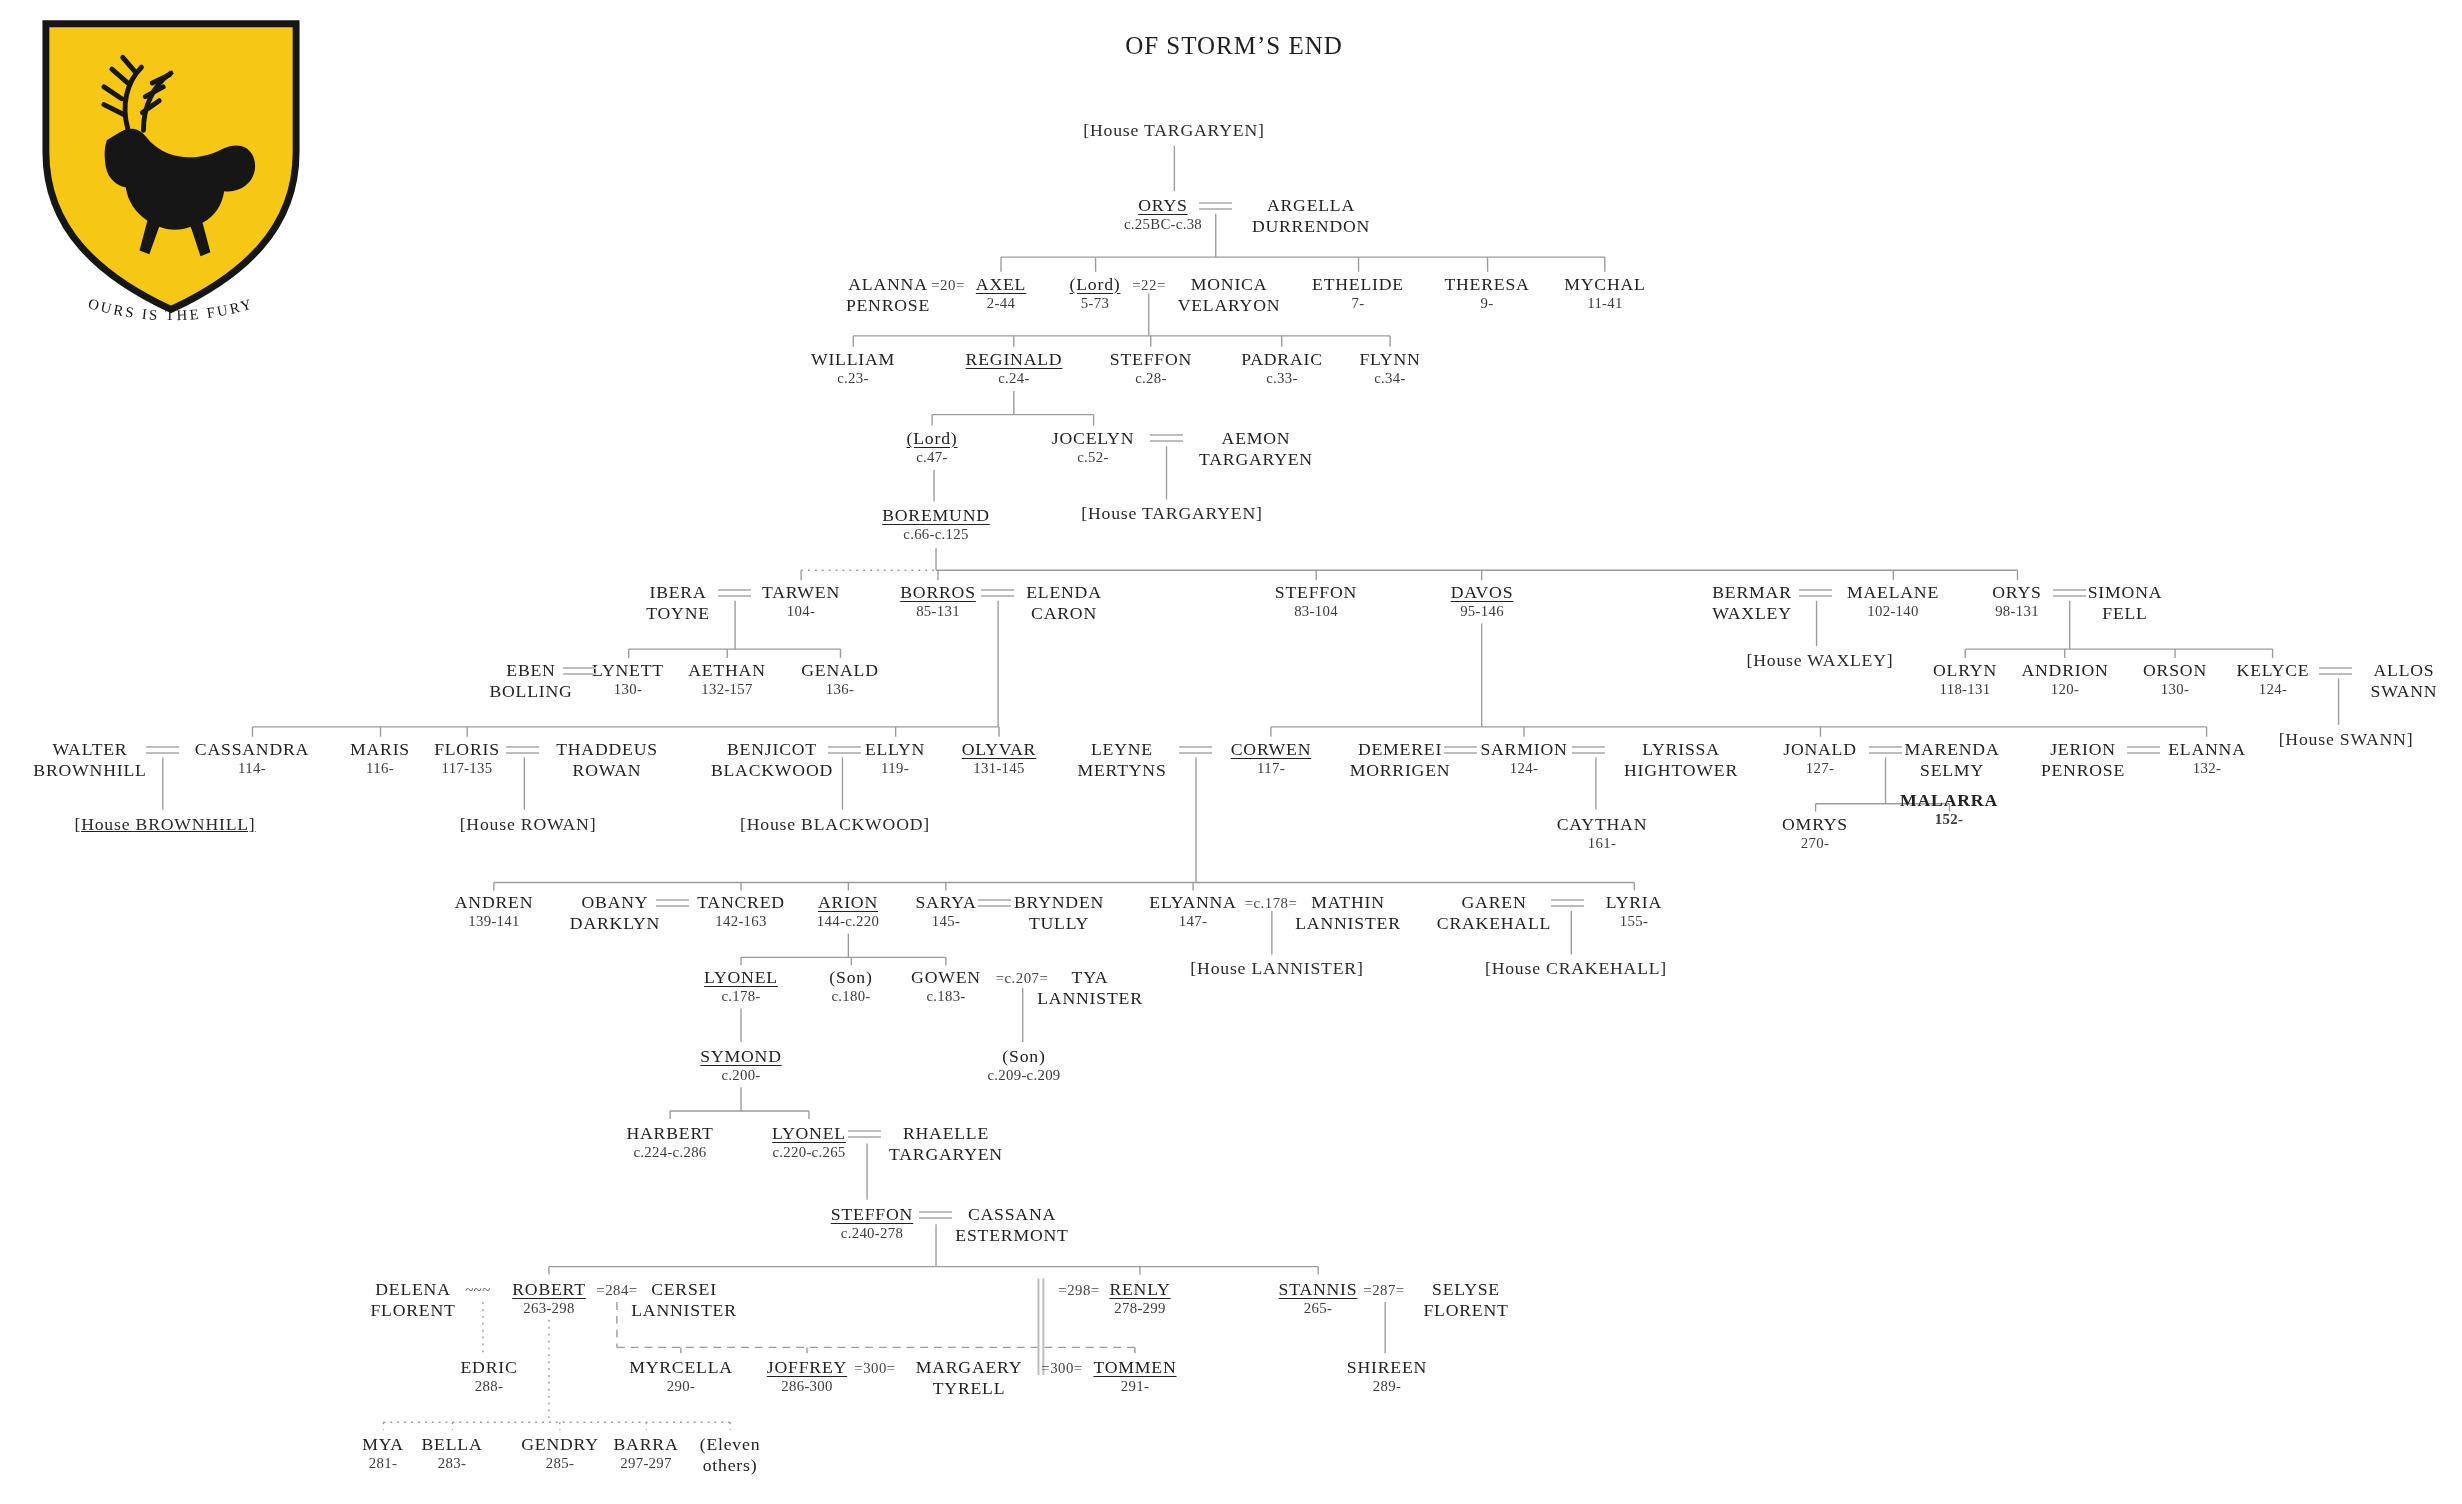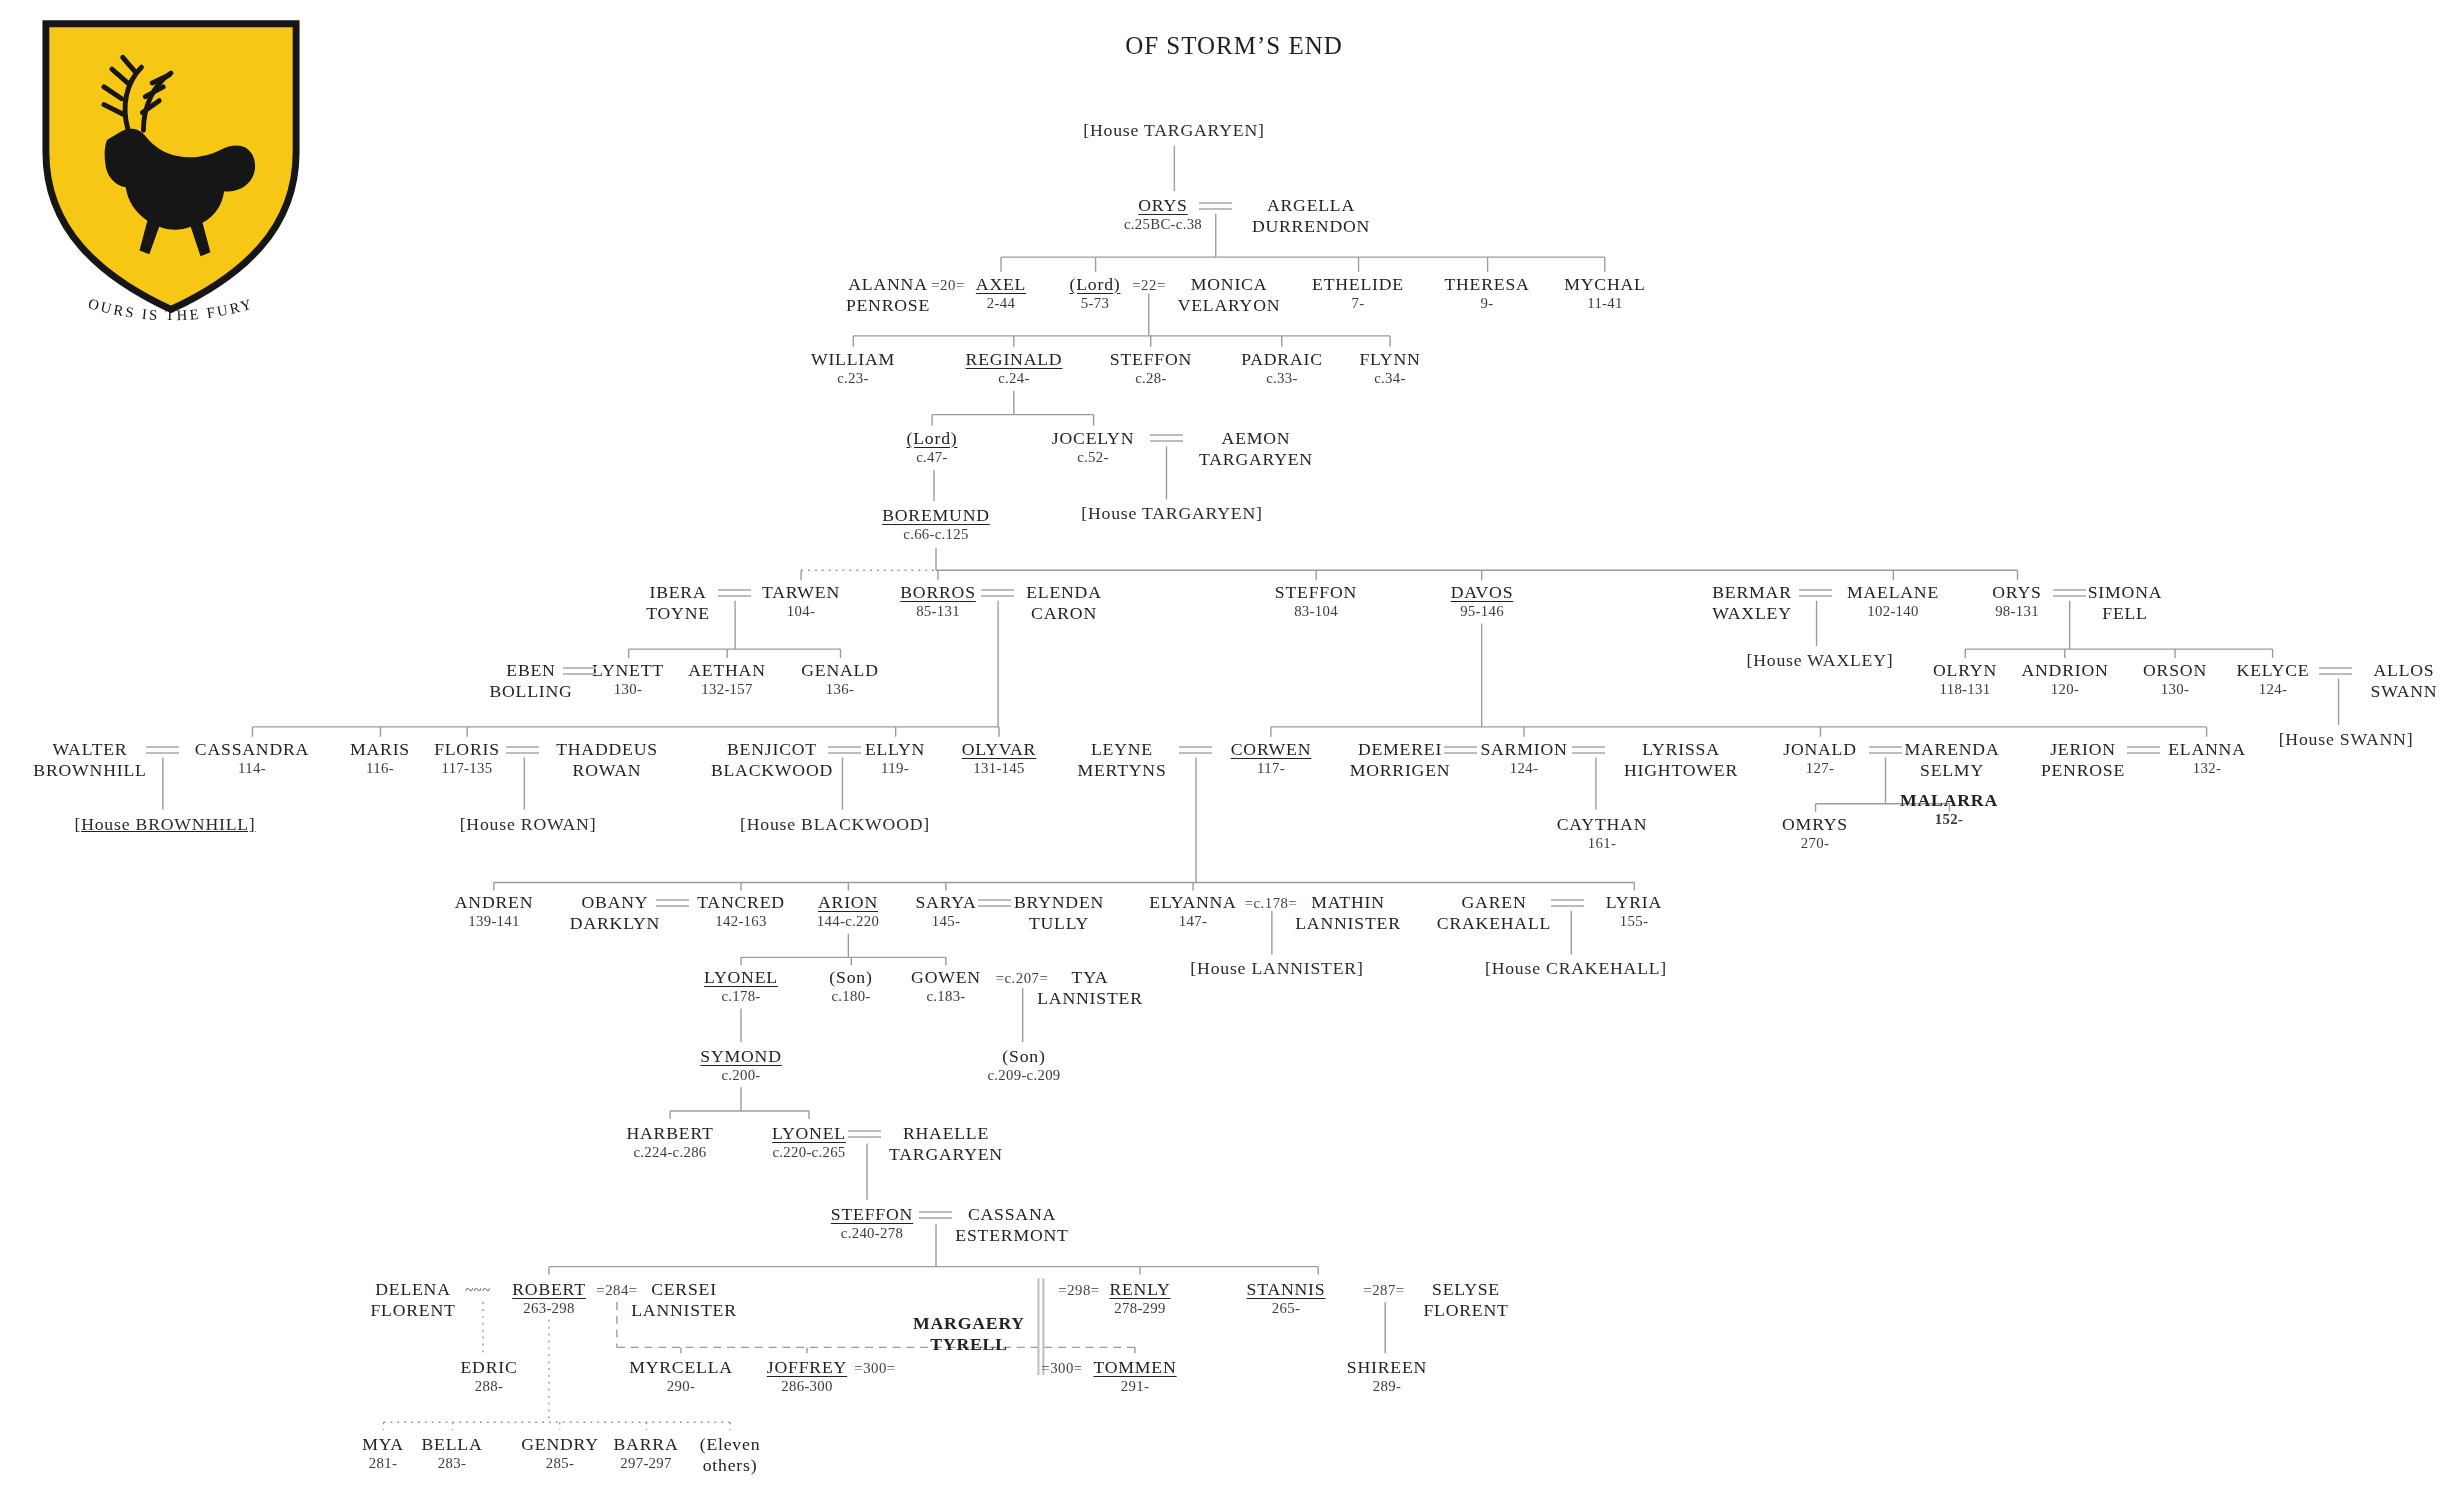--- a/index.html
+++ b/index.html
@@ -515,41 +515,41 @@
         <div class="dt">263-298</div>
       </div>
       <div class="node" style="left: 684px; top: 1279px;">
         <div class="nm">CERSEI</div>
         <div class="nm">LANNISTER</div>
       </div>
       <div class="node" style="left: 1140px; top: 1279px;">
         <div class="nm u">RENLY</div>
         <div class="dt">278-299</div>
       </div>
-      <div class="node" style="left: 1286px; top: 1279px;">
+      <div class="node" style="left: 1318px; top: 1279px;">
         <div class="nm u">STANNIS</div>
         <div class="dt">265-</div>
       </div>
       <div class="node" style="left: 1466px; top: 1279px;">
         <div class="nm">SELYSE</div>
         <div class="nm">FLORENT</div>
       </div>
       <div class="node" style="left: 489px; top: 1357px;">
         <div class="nm">EDRIC</div>
         <div class="dt">288-</div>
       </div>
       <div class="node" style="left: 681px; top: 1357px;">
         <div class="nm">MYRCELLA</div>
         <div class="dt">290-</div>
       </div>
       <div class="node" style="left: 807px; top: 1357px;">
         <div class="nm u">JOFFREY</div>
         <div class="dt">286-300</div>
       </div>
-      <div class="node" style="left: 969px; top: 1313px; font-weight: bold;">
+      <div class="node" style="left: 969px; top: 1357px;">
         <div class="nm">MARGAERY</div>
         <div class="nm">TYRELL</div>
       </div>
       <div class="node" style="left: 1135px; top: 1357px;">
         <div class="nm u">TOMMEN</div>
         <div class="dt">291-</div>
       </div>
       <div class="node" style="left: 1387px; top: 1357px;">
         <div class="nm">SHIREEN</div>
         <div class="dt">289-</div>

